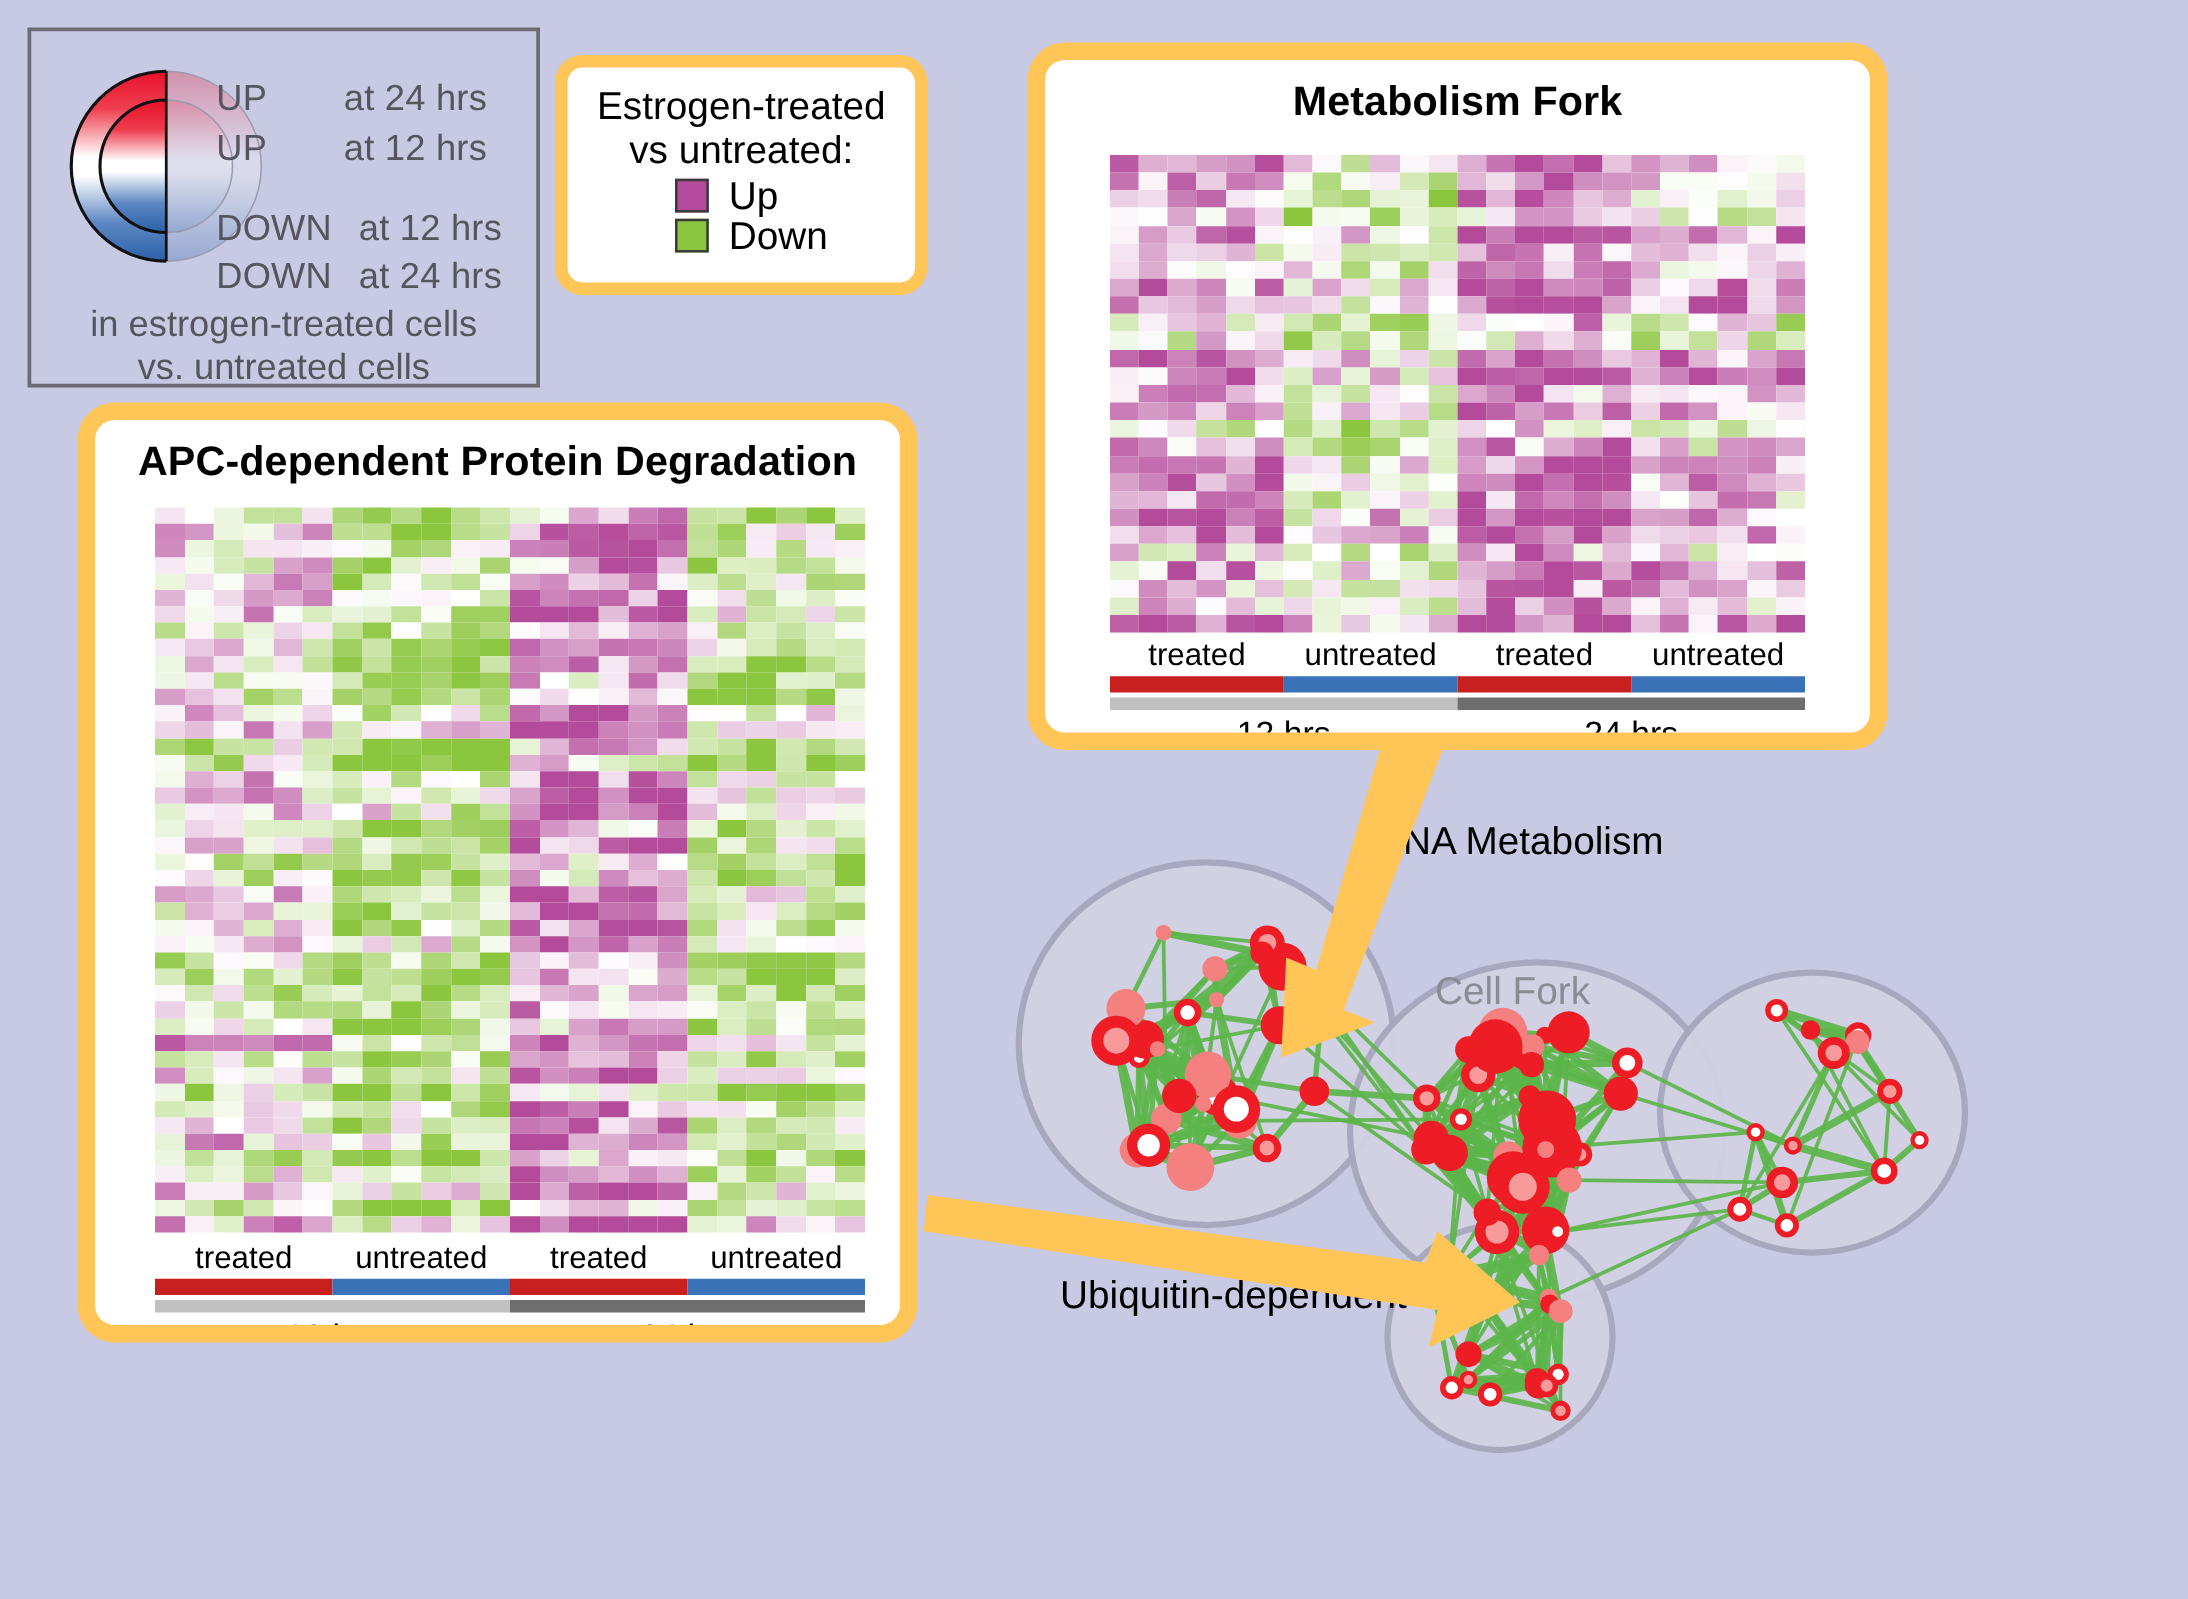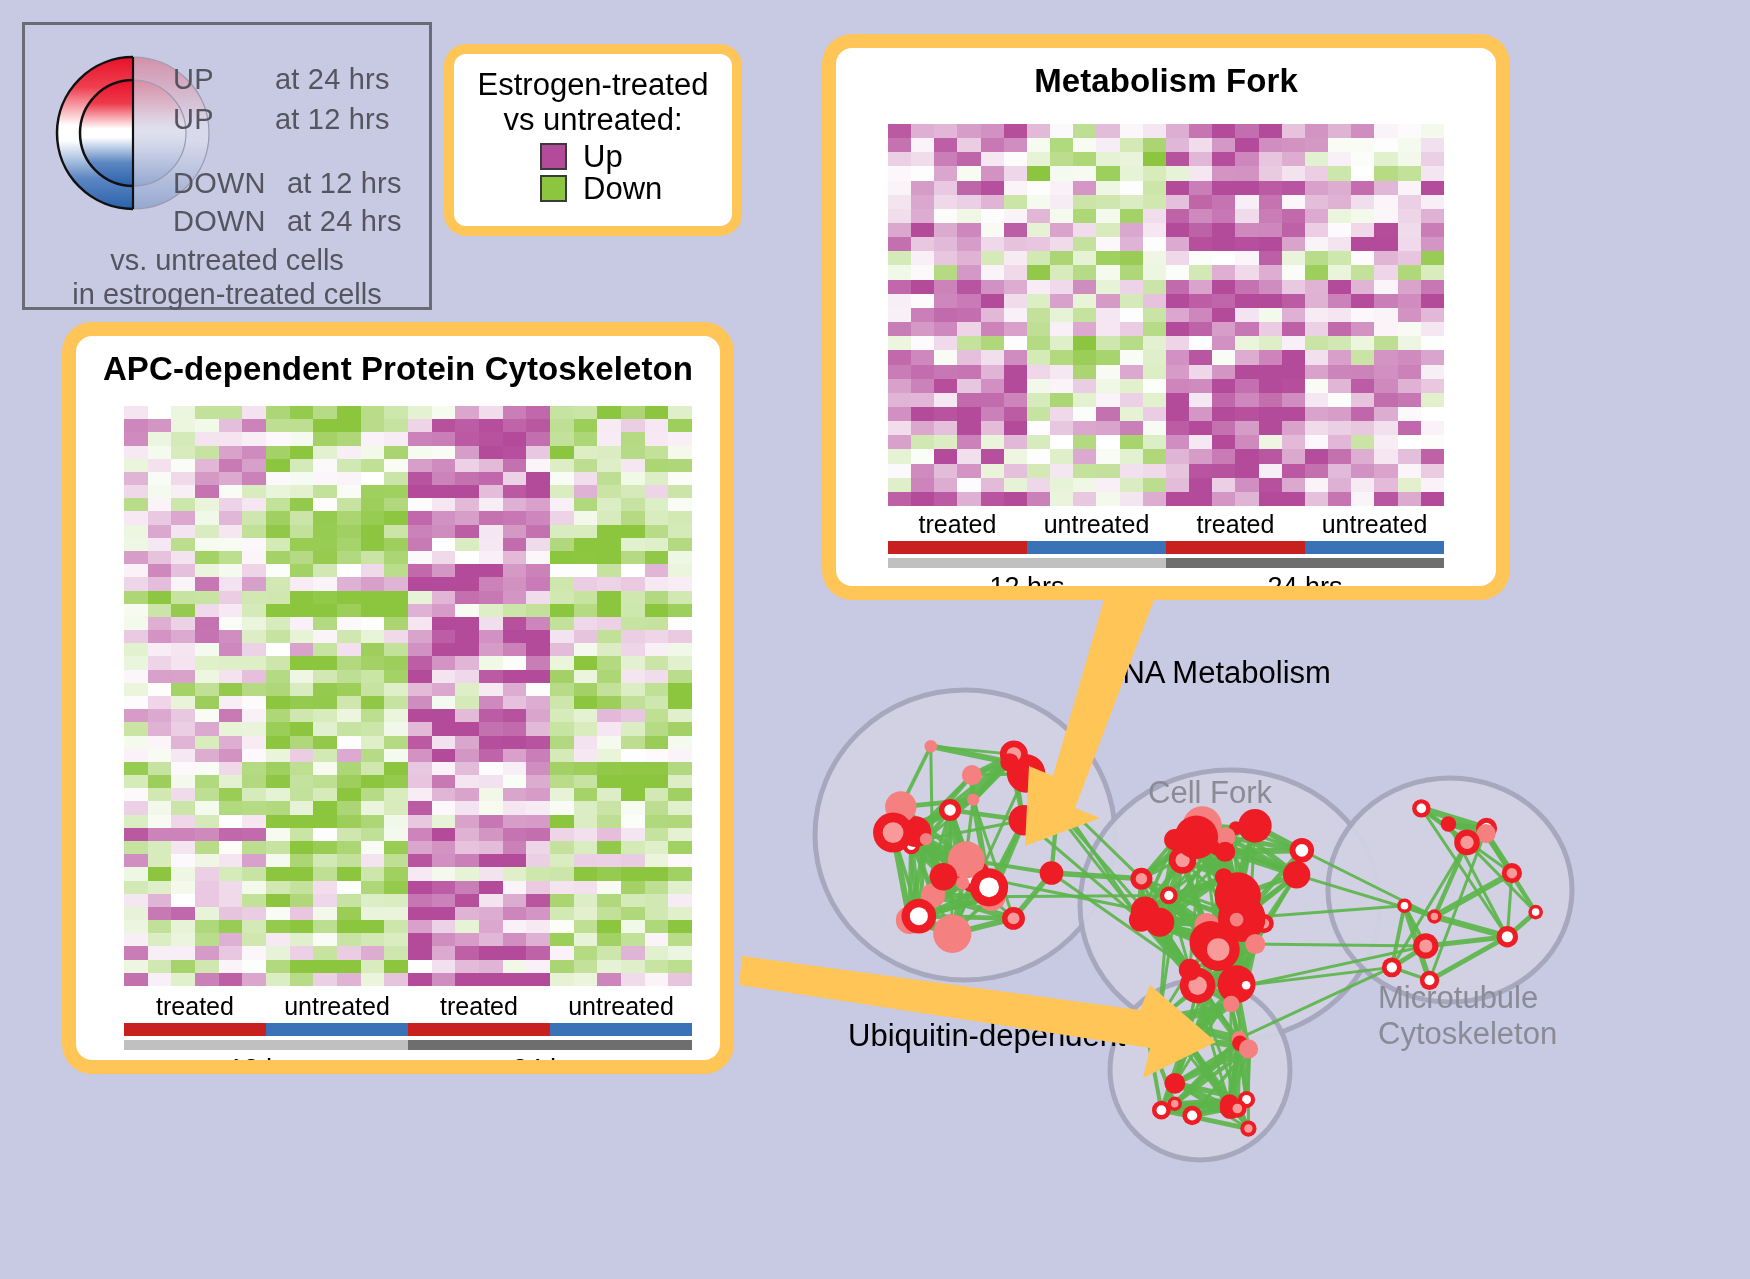--- a/index.html
+++ b/index.html
@@ -144,22 +144,22 @@
     </div>
     <div class="leg-text leg-up24">UP</div>
     <div class="leg-text leg-at24a">at 24 hrs</div>
     <div class="leg-text leg-up12">UP</div>
     <div class="leg-text leg-at12a">at 12 hrs</div>
     <div class="leg-text leg-dn12">DOWN</div>
     <div class="leg-text leg-at12b">at 12 hrs</div>
     <div class="leg-text leg-dn24">DOWN</div>
     <div class="leg-text leg-at24b">at 24 hrs</div>
     <div class="leg-foot">
+      <div>in estrogen-treated cells</div>
       <div>vs. untreated cells</div>
-      <div>in estrogen-treated cells</div>
     </div>
   </div>
 
   <div id="estrogen-legend">
     <div class="inner">
       <div class="el-title">
         <div>Estrogen-treated</div>
         <div>vs untreated:</div>
       </div>
       <div class="el-rows">
@@ -848,21 +848,21 @@
         <div class="time-names">
           <span>12 hrs</span>
           <span>24 hrs</span>
         </div>
       </div>
     </div>
   </div>
 
   <div class="panel" id="panel-apc">
     <div class="sheet">
-      <div class="panel-title">APC-dependent Protein Cytoskeleton</div>
+      <div class="panel-title">APC-dependent Protein Degradation</div>
       <div class="hm" id="hm-apc" style="left: 48px; top: 70px; width: 568px; height: 580px; grid-template-columns: repeat(24, 1fr); grid-template-rows: repeat(44, 1fr);">
           <div style="background: rgb(244, 229, 240);"></div>
           <div style="background: rgb(255, 255, 255);"></div>
           <div style="background: rgb(236, 246, 223);"></div>
           <div style="background: rgb(195, 225, 155);"></div>
           <div style="background: rgb(194, 225, 154);"></div>
           <div style="background: rgb(243, 226, 239);"></div>
           <div style="background: rgb(173, 214, 118);"></div>
           <div style="background: rgb(148, 202, 77);"></div>
           <div style="background: rgb(182, 219, 134);"></div>
@@ -2458,24 +2458,20 @@
           <circle cx="448.4047518801272" cy="508.59496194355717" r="8.126346511766315" fill="#ee1c25"></circle>
           <circle cx="448.4047518801272" cy="508.59496194355717" r="4.225700186118484" fill="#f89a9a"></circle>
           <circle cx="361.39486790685294" cy="490.1721688471173" r="9.412332994863391" fill="#ee1c25"></circle>
           <circle cx="361.39486790685294" cy="490.1721688471173" r="4.894413157328963" fill="#ffffff"></circle>
           <circle cx="374.71697009565287" cy="483.7507545179221" r="7.206812745891511" fill="#ee1c25"></circle>
           <circle cx="374.71697009565287" cy="483.7507545179221" r="3.747542627863586" fill="#f89a9a"></circle>
         </g>
       </svg>
     <div class="net-label" id="lbl-dna">DNA Metabolism</div>
     <div class="net-label grey" id="lbl-cell">Cell Fork</div>
-    <div class="net-label grey" id="lbl-mt">
-      <div>Microtubule</div>
-      <div>Cytoskeleton</div>
-    </div>
     <div class="net-label" id="lbl-ubq">
       <div>Ubiquitin-dependent</div>
     </div>
   </div>
 
   <svg class="arrow-svg" width="1750" height="1279">
 
     <path d="M1104,600 L1154,600 L1075,808 L1100,818 L1025,846 L1029,766 L1053,776 Z" fill="#ffc557"></path>
 
     <path d="M742,956 L1140,1010 L1150,985 L1216,1042 L1143,1078 L1150,1048 L739,985 Z" fill="#ffc557"></path>

